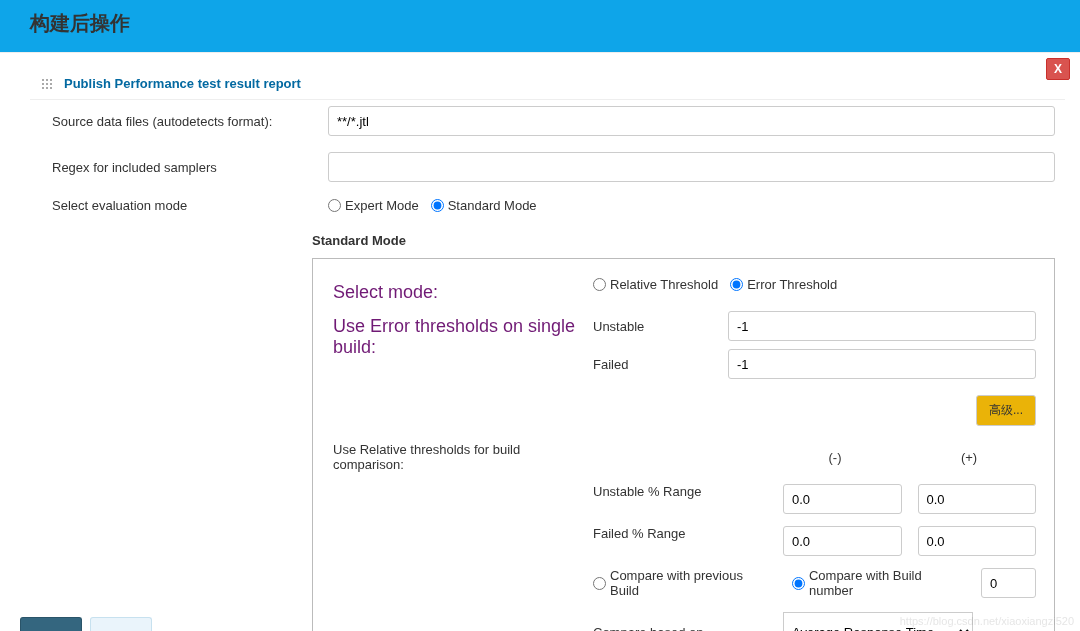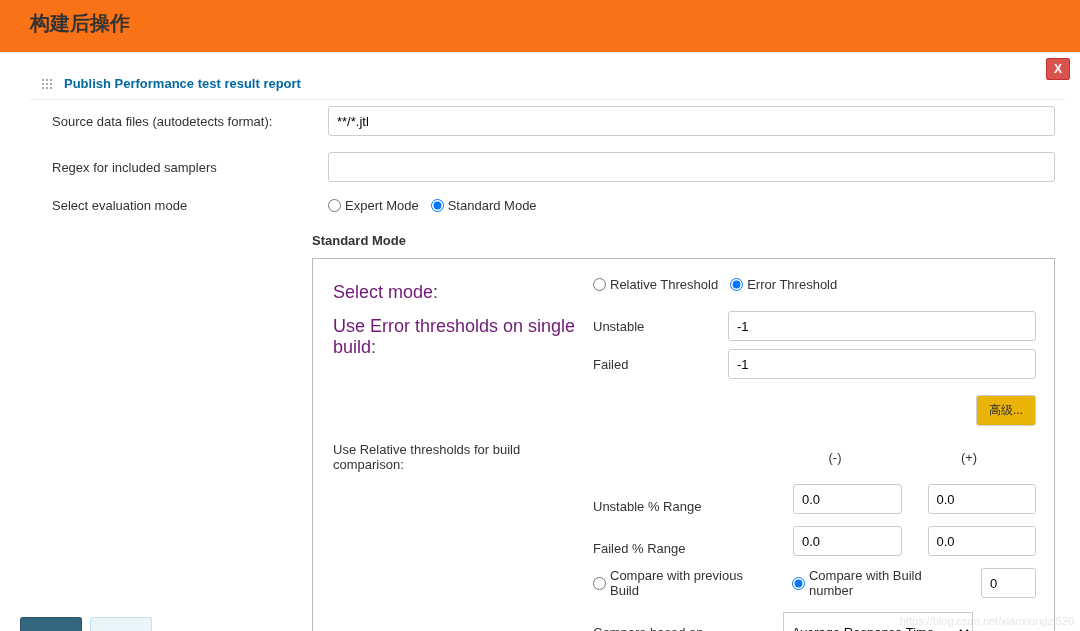--- a/index.html
+++ b/index.html
@@ -13,21 +13,21 @@
       color: #333;
       background: #fff;
       width: 1080px;
       height: 631px;
       overflow: hidden;
       position: relative;
     }
     .page-header {
       padding: 10px 30px 15px;
       border-bottom: 1px solid #eee;
-      background: #f97316;
+      background: #0ea5e9;
     }
     .page-header h2 {
       font-size: 20px;
       font-weight: bold;
       color: #333;
     }
     .main-section {
       margin: 15px 15px 0 30px;
       background: #fff;
       position: relative;
@@ -181,24 +181,23 @@
     .rel-header-spacer {
       width: 175px;
     }
     .rel-header-item {
       flex: 1;
       text-align: center;
       font-size: 13px;
     }
     .range-row {
       display: flex;
-      align-items: flex-end;
+      align-items: flex-start;
       margin-bottom: 12px;
       padding-left: 260px;
-      gap: 10px;
     }
     .range-label {
       width: 190px;
       font-size: 13px;
     }
     .range-input-wrap {
       flex: 1;
       padding-right: 8px;
     }
     .range-input-wrap:last-child {

